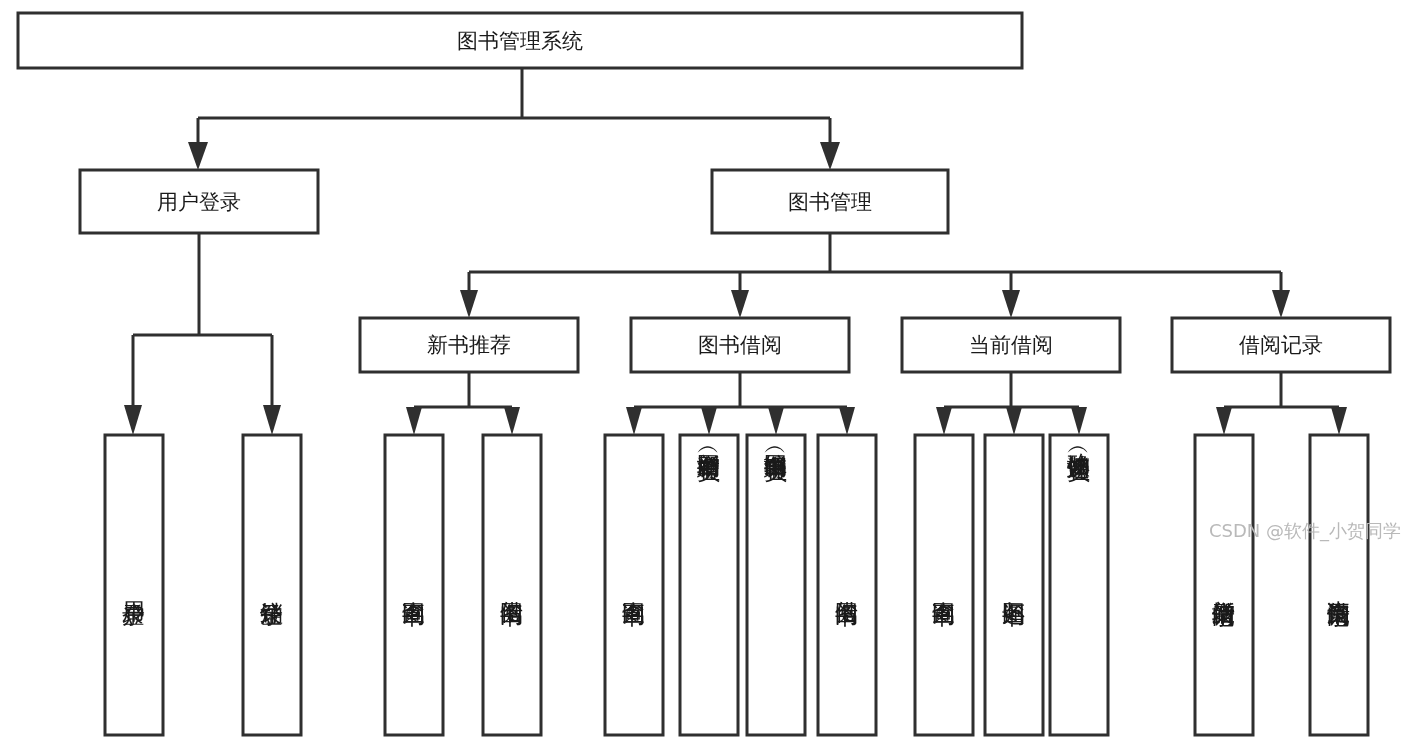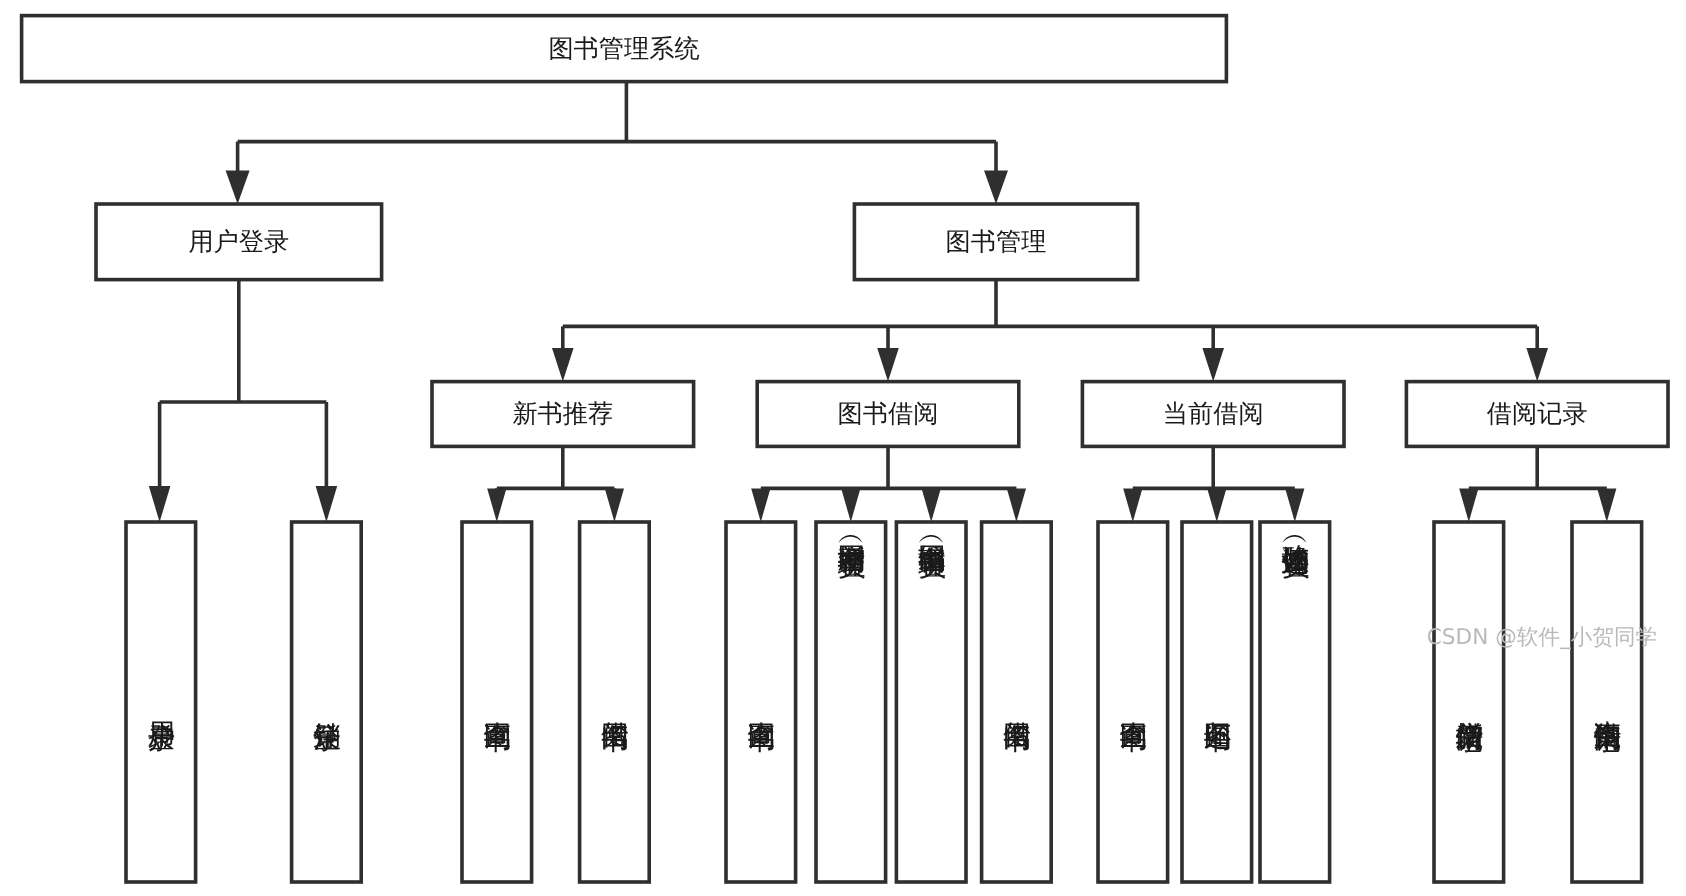--- a/index.html
+++ b/index.html
@@ -61,21 +61,21 @@
     text-orientation: upright;
     font-family: "DejaVu Sans", "Liberation Sans", sans-serif;
     font-size: 23px;
     line-height: 1.14;
     letter-spacing: 1px;
     color: #1a1a1a;
     white-space: nowrap;
   }
   .watermark {
     position: absolute;
-    right: 24px;
+    right: 4px;
     bottom: 6px;
     font-family: "DejaVu Sans", "Liberation Sans", sans-serif;
     font-size: 18px;
     color: #b9b9b9;
     white-space: nowrap;
   }
 </style>
 </head>
 <body>
 

